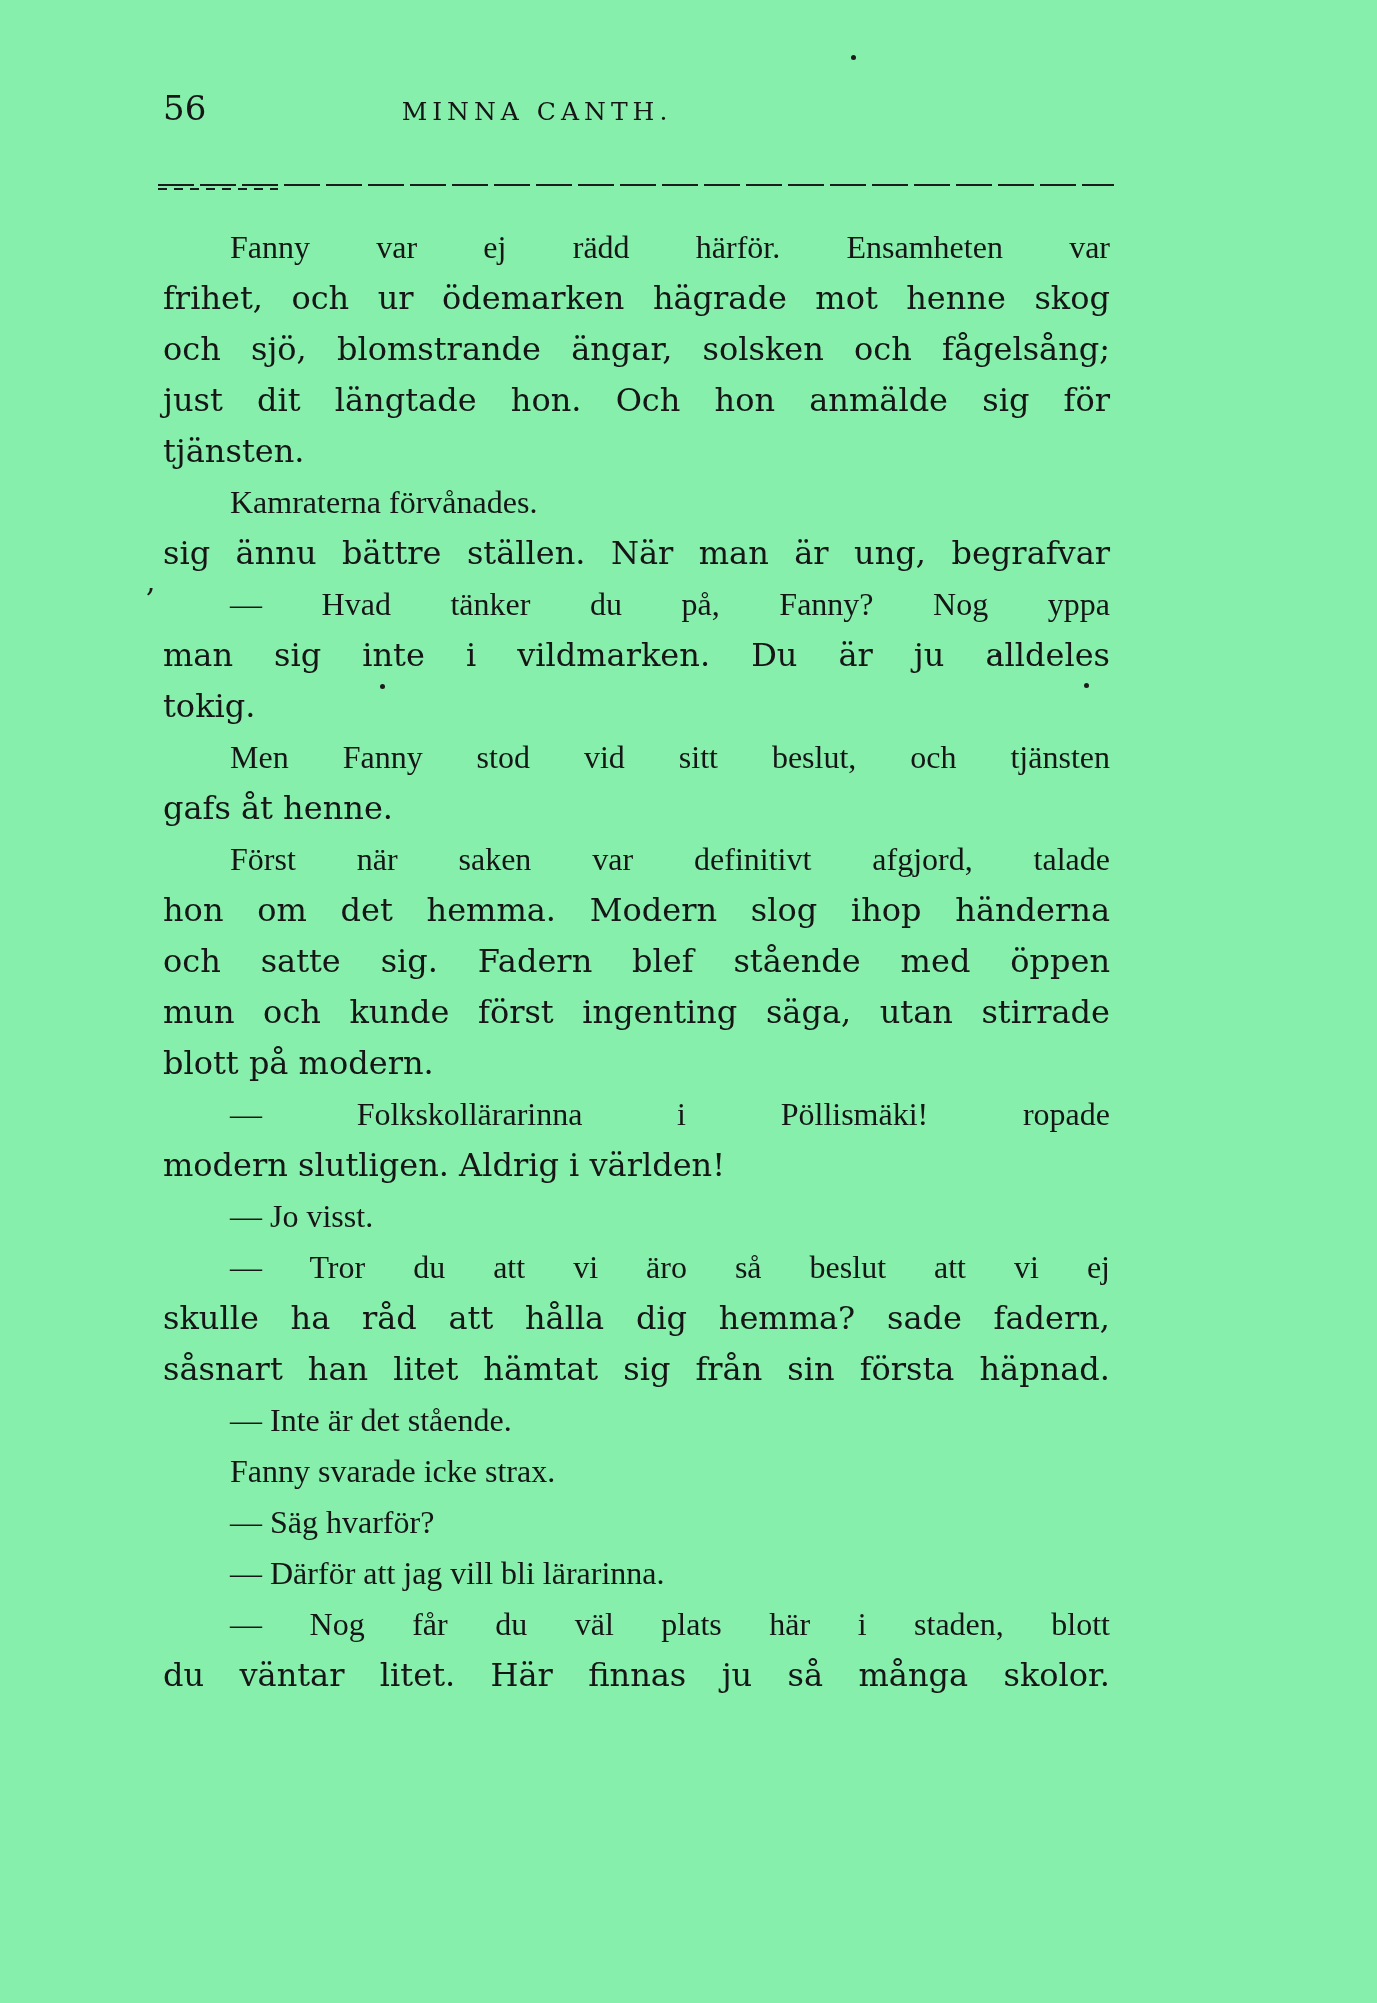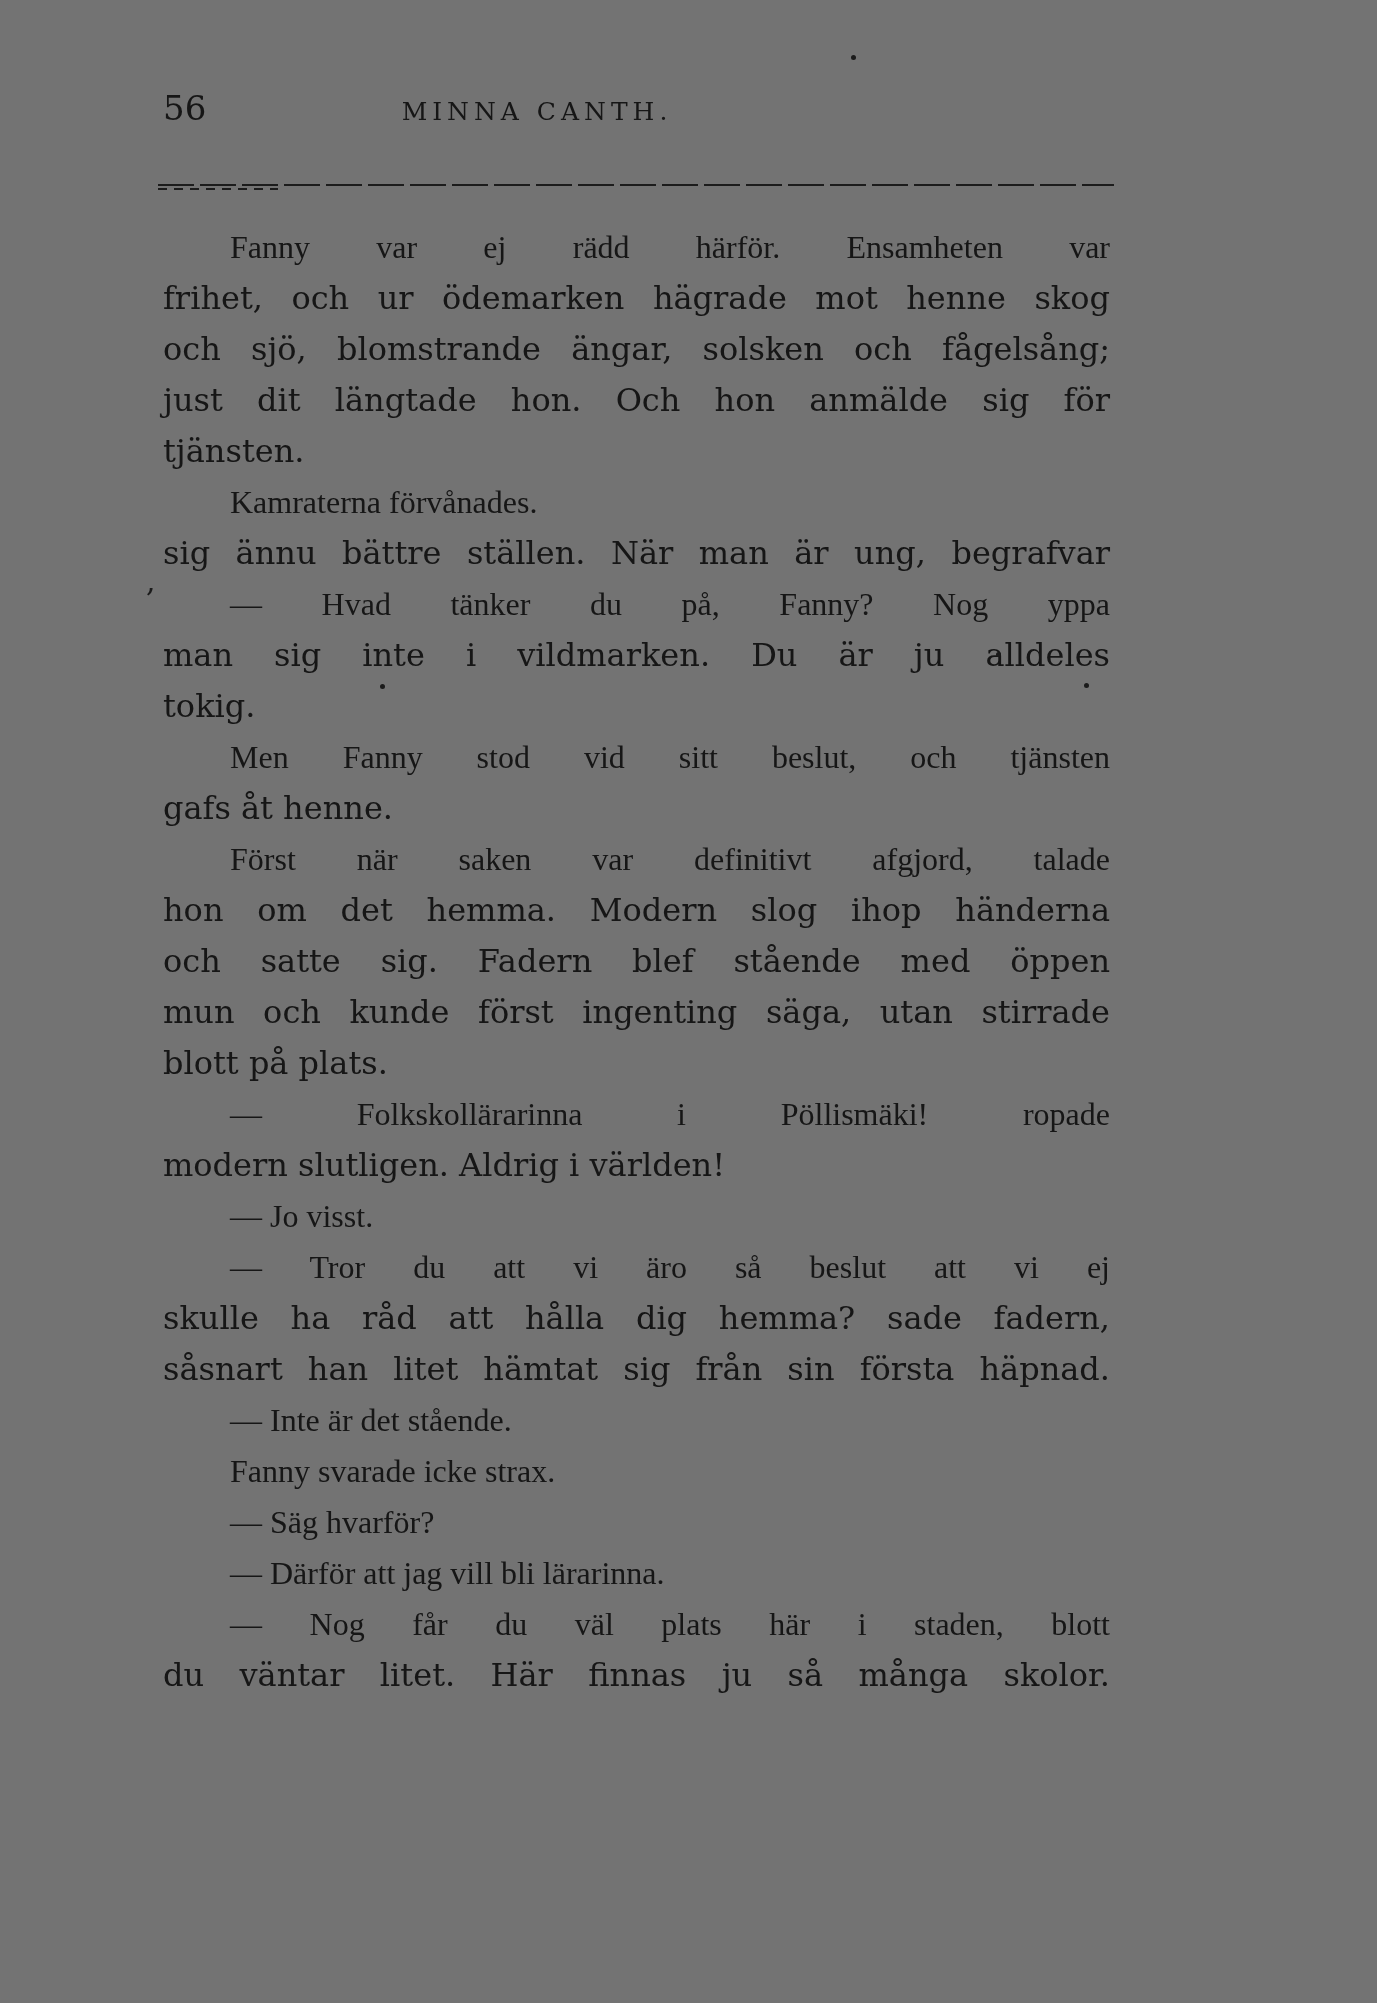--- a/index.html
+++ b/index.html
@@ -1,20 +1,20 @@
 <!DOCTYPE html>
 <html><head>
 <meta charset="utf-8">
 <style>
   html,body { margin:0; padding:0; background:#e8e8e6; }
   .page {
     position:relative;
     width:1377px; height:2003px;
     margin:0 auto;
-    background:#737373;
+    background:#86efac;
     color:#161616;
     font-family:"DejaVu Serif","Liberation Serif",serif;
     overflow:hidden;
   }
   .header { position:absolute; left:163px; top:88px; width:947px; height:44px; }
   .page-number { position:absolute; left:0; top:0; font-size:34px; line-height:40px; }
   .running-title {
     position:absolute; left:374px; top:8px;
     transform:translateX(-50%);
     font-size:25px; line-height:32px; letter-spacing:5px;
@@ -72,21 +72,21 @@
       </div>
       <div>
         <div class="line justify indent">Men Fanny stod vid sitt beslut, och tjänsten</div>
         <div class="line left">gafs åt henne.</div>
       </div>
       <div>
         <div class="line justify indent">Först när saken var definitivt afgjord, talade</div>
         <div class="line justify">hon om det hemma. Modern slog ihop händerna</div>
         <div class="line justify">och satte sig. Fadern blef stående med öppen</div>
         <div class="line justify">mun och kunde först ingenting säga, utan stirrade</div>
-        <div class="line left">blott på plats.</div>
+        <div class="line left">blott på modern.</div>
       </div>
       <div>
         <div class="line justify indent">— Folkskollärarinna i Pöllismäki! ropade</div>
         <div class="line left">modern slutligen. Aldrig i världen!</div>
       </div>
       <div>
         <div class="line left indent">— Jo visst.</div>
       </div>
       <div>
         <div class="line justify indent">— Tror du att vi äro så beslut att vi ej</div>

